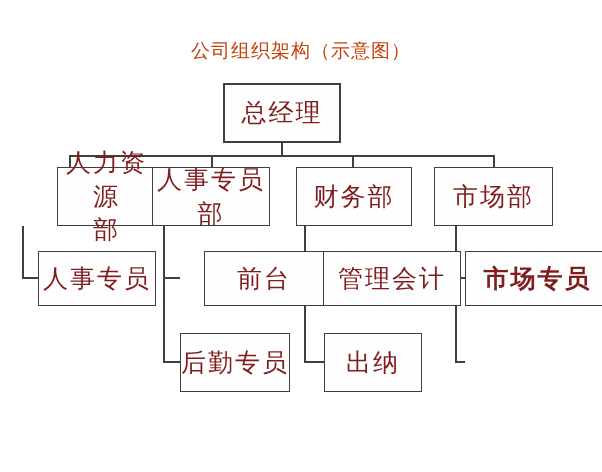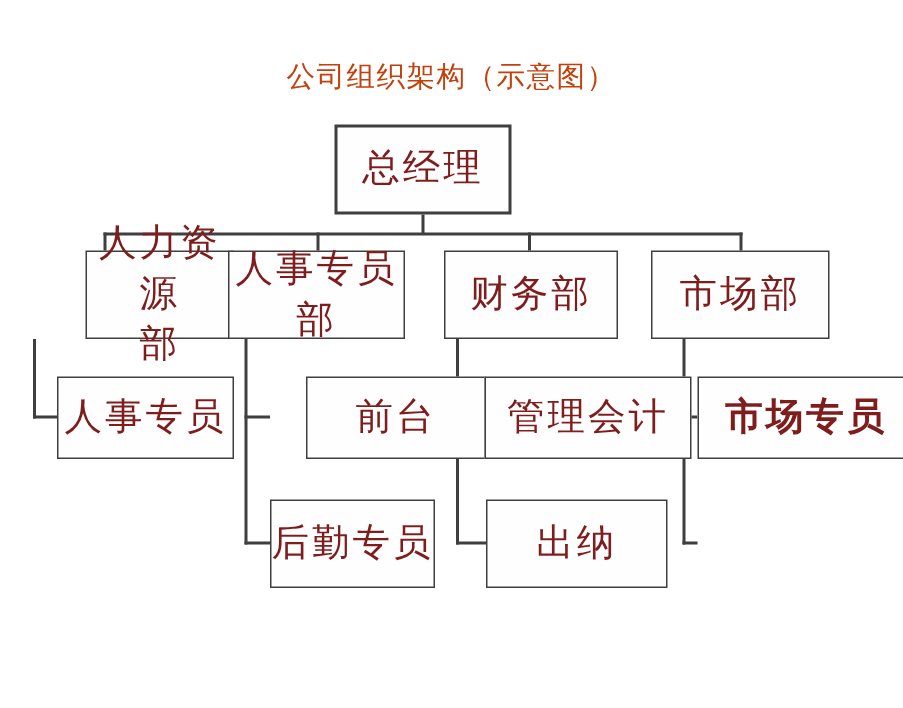--- a/index.html
+++ b/index.html
@@ -51,21 +51,21 @@
   .n-gm       { left: 223px; top:  83px; width: 118px; height: 60px; }
   .n-hr       { left:  12px; top: 167px; width: 99px; height: 59px; margin-left: 45px; }
   .n-admin    { left: 152px; top: 167px; width: 118px; height: 59px; }
   .n-finance  { left: 296px; top: 167px; width: 116px; height: 59px; }
   .n-market   { left: 434px; top: 167px; width: 119px; height: 59px; }
   .n-hrspec   { left:  38px; top: 251px; width: 118px; height: 55px; }
   .n-front    { left: 180px; top: 251px; width: 120px; height: 55px; margin-left: 24px; }
   .n-acct     { left: 323px; top: 251px; width: 138px; height: 55px; }
   .n-mktspec  { left: 465px; top: 251px; width: 145px; height: 55px; font-weight: bold; }
   .n-logi     { left: 180px; top: 333px; width: 110px; height: 59px; }
-  .n-cashier  { left: 324px; top: 333px; width: 121px; height: 59px; }
+  .n-cashier  { left: 324px; top: 333px; width: 98px; height: 59px; }
   .n-ops      { left: 465px; top: 333px; width: 120px; height: 59px; }
   
   .l-root-v   { left: 281px; top: 143px; width: 2px;   height: 13px; }
   .l-main-h   { left:  69px; top: 155px; width: 426px; height: 2px;  }
   .l-drop-1   { left:  69px; top: 155px; width: 2px;   height: 13px; }
   .l-drop-2   { left: 211px; top: 155px; width: 2px;   height: 13px; }
   .l-drop-3   { left: 352px; top: 155px; width: 2px;   height: 13px; }
   .l-drop-4   { left: 493px; top: 155px; width: 2px;   height: 13px; }
   .l-hr-v     { left:  22px; top: 226px; width: 2px;   height: 53px; }
   .l-hr-h     { left:  22px; top: 277px; width: 16px;  height: 2px;  }

